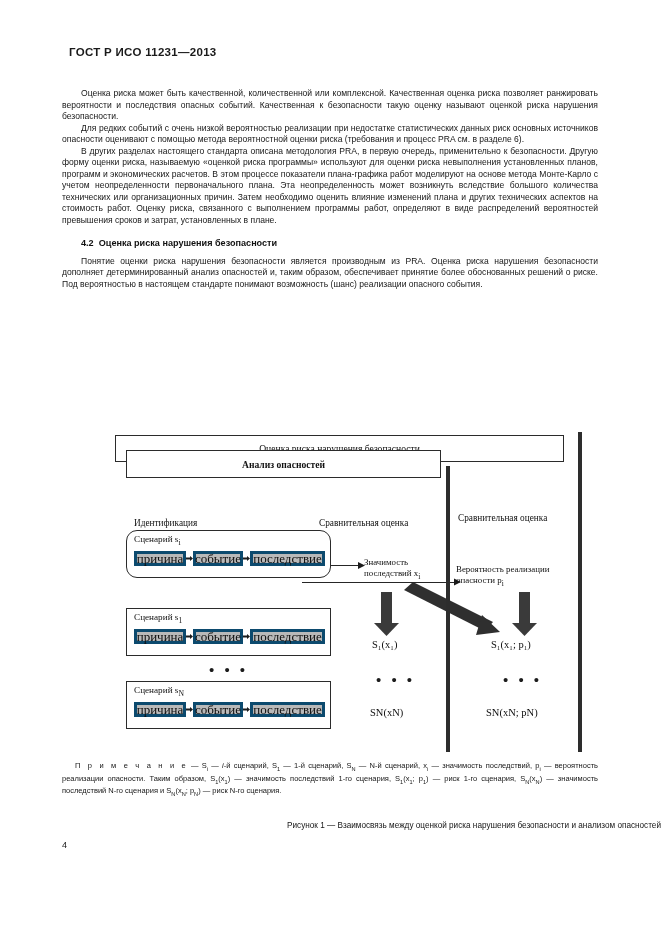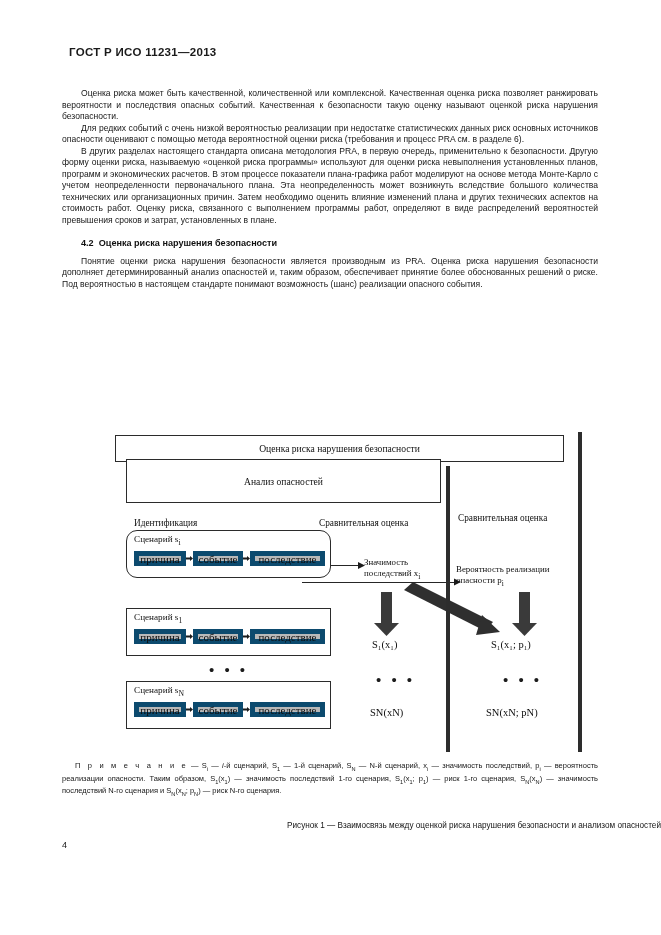--- a/index.html
+++ b/index.html
@@ -84,22 +84,22 @@
     box-sizing: border-box;
     font-family: "Liberation Serif", serif;
     font-size: 9.6px;
     color: #111;
   }
   .box-title-main {
     left: 11px; top: 3px; width: 449px; height: 27px;
     display: flex; align-items: center; justify-content: center;
   }
   .box-hazard {
-    left: 22px; top: 27px; width: 315px; height: 44px;
-    display: flex; align-items: center; justify-content: center;
+    left: 22px; top: 18px; width: 315px; height: 28px;
+    display: flex; align-items: center; justify-content: center; font-weight: bold;
   }
 
   .col-label {
     position: absolute;
     font-family: "Liberation Serif", serif;
     font-size: 9.3px;
     color: #111;
     white-space: nowrap;
   }
   .lbl-identification { left: 30px; top: 86px; }
@@ -129,25 +129,25 @@
     left: 7px; top: 3px;
     font-family: "Liberation Serif", serif;
     font-size: 9.2px;
     color: #111;
     white-space: nowrap;
   }
   .sub {
     position: absolute;
     top: 20px;
     height: 15px;
-    border: 5px solid #0c4a6e;
+    border: 3px solid #0c4a6e;
     background: #b9b9b9;
     box-sizing: border-box;
     font-family: "Liberation Serif", serif;
-    font-size: 11px;
+    font-size: 13px;
     color: #0d0d0d;
     display: flex;
     align-items: center;
     justify-content: center;
     white-space: nowrap;
   }
   .sub-cause      { left: 7px;   width: 52px; }
   .sub-event      { left: 66px;  width: 50px; text-align: center; }
   .sub-consequence{ left: 123px; width: 75px; }
 

